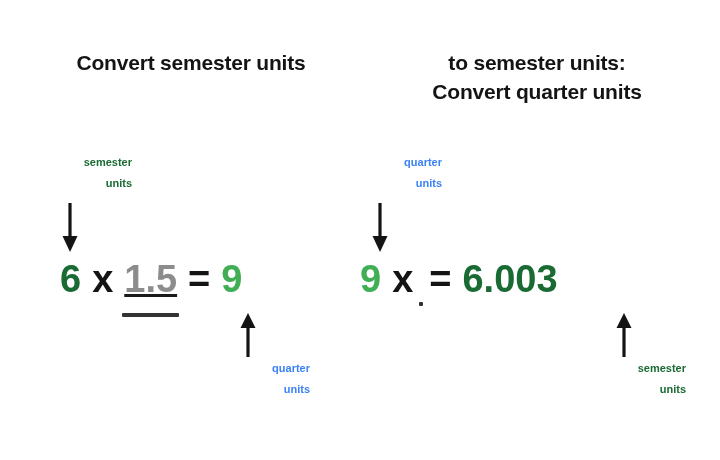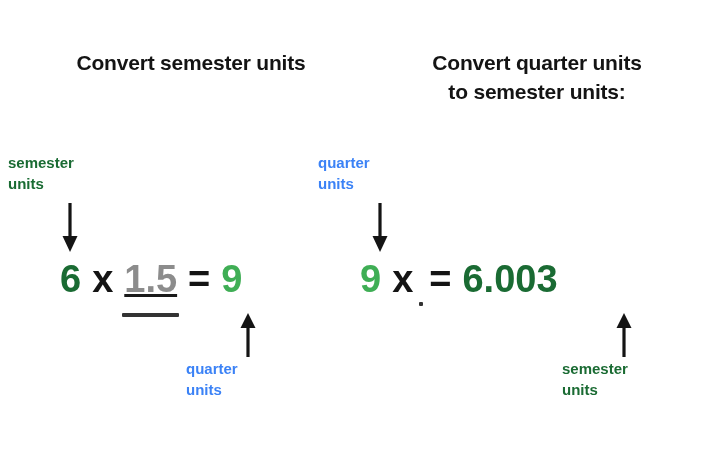--- a/index.html
+++ b/index.html
@@ -35,23 +35,23 @@
     letter-spacing: -0.2px;
     color: #141414;
   }
   .title-left  { left: 26px;  width: 330px; }
   .title-right { left: 372px; width: 330px; }
   .title .line { display: block; white-space: nowrap; }
 
   
   .annot {
     position: absolute;
-    text-align: left;
+    text-align: right;
     font-weight: bold;
-    font-size: 15px;
+    font-size: 11px;
     line-height: 21px;
     white-space: nowrap;
   }
   .annot .line { display: block; }
   .annot.dark  { color: #1a6b33; }
   .annot.light { color: #3b82f6; }
 
   .annot-tl { left: 8px;   top: 152px; width: 124px; }
   .annot-bl { left: 186px; top: 358px; width: 124px; }
   .annot-tr { left: 318px; top: 152px; width: 124px; }
@@ -149,22 +149,22 @@
       <polygon points="12,0 4.5,15 19.5,15" fill="#141414"></polygon>
     </svg>
   </div>
 
   <div class="annot light annot-bl">
     <span class="line">quarter</span>
     <span class="line">units</span>
   </div>
 
   <div class="title title-right">
+    <span class="line">to semester units:</span>
     <span class="line">Convert quarter units</span>
-    <span class="line">to semester units:</span>
   </div>
 
   <div class="annot light annot-tr">
     <span class="line">quarter</span>
     <span class="line">units</span>
   </div>
 
   <div class="arrow arrow-dr">
     <svg width="24" height="50" viewBox="0 0 24 50" aria-hidden="true">
       <line x1="12" y1="0" x2="12" y2="36" stroke="#141414" stroke-width="3.2"></line>

